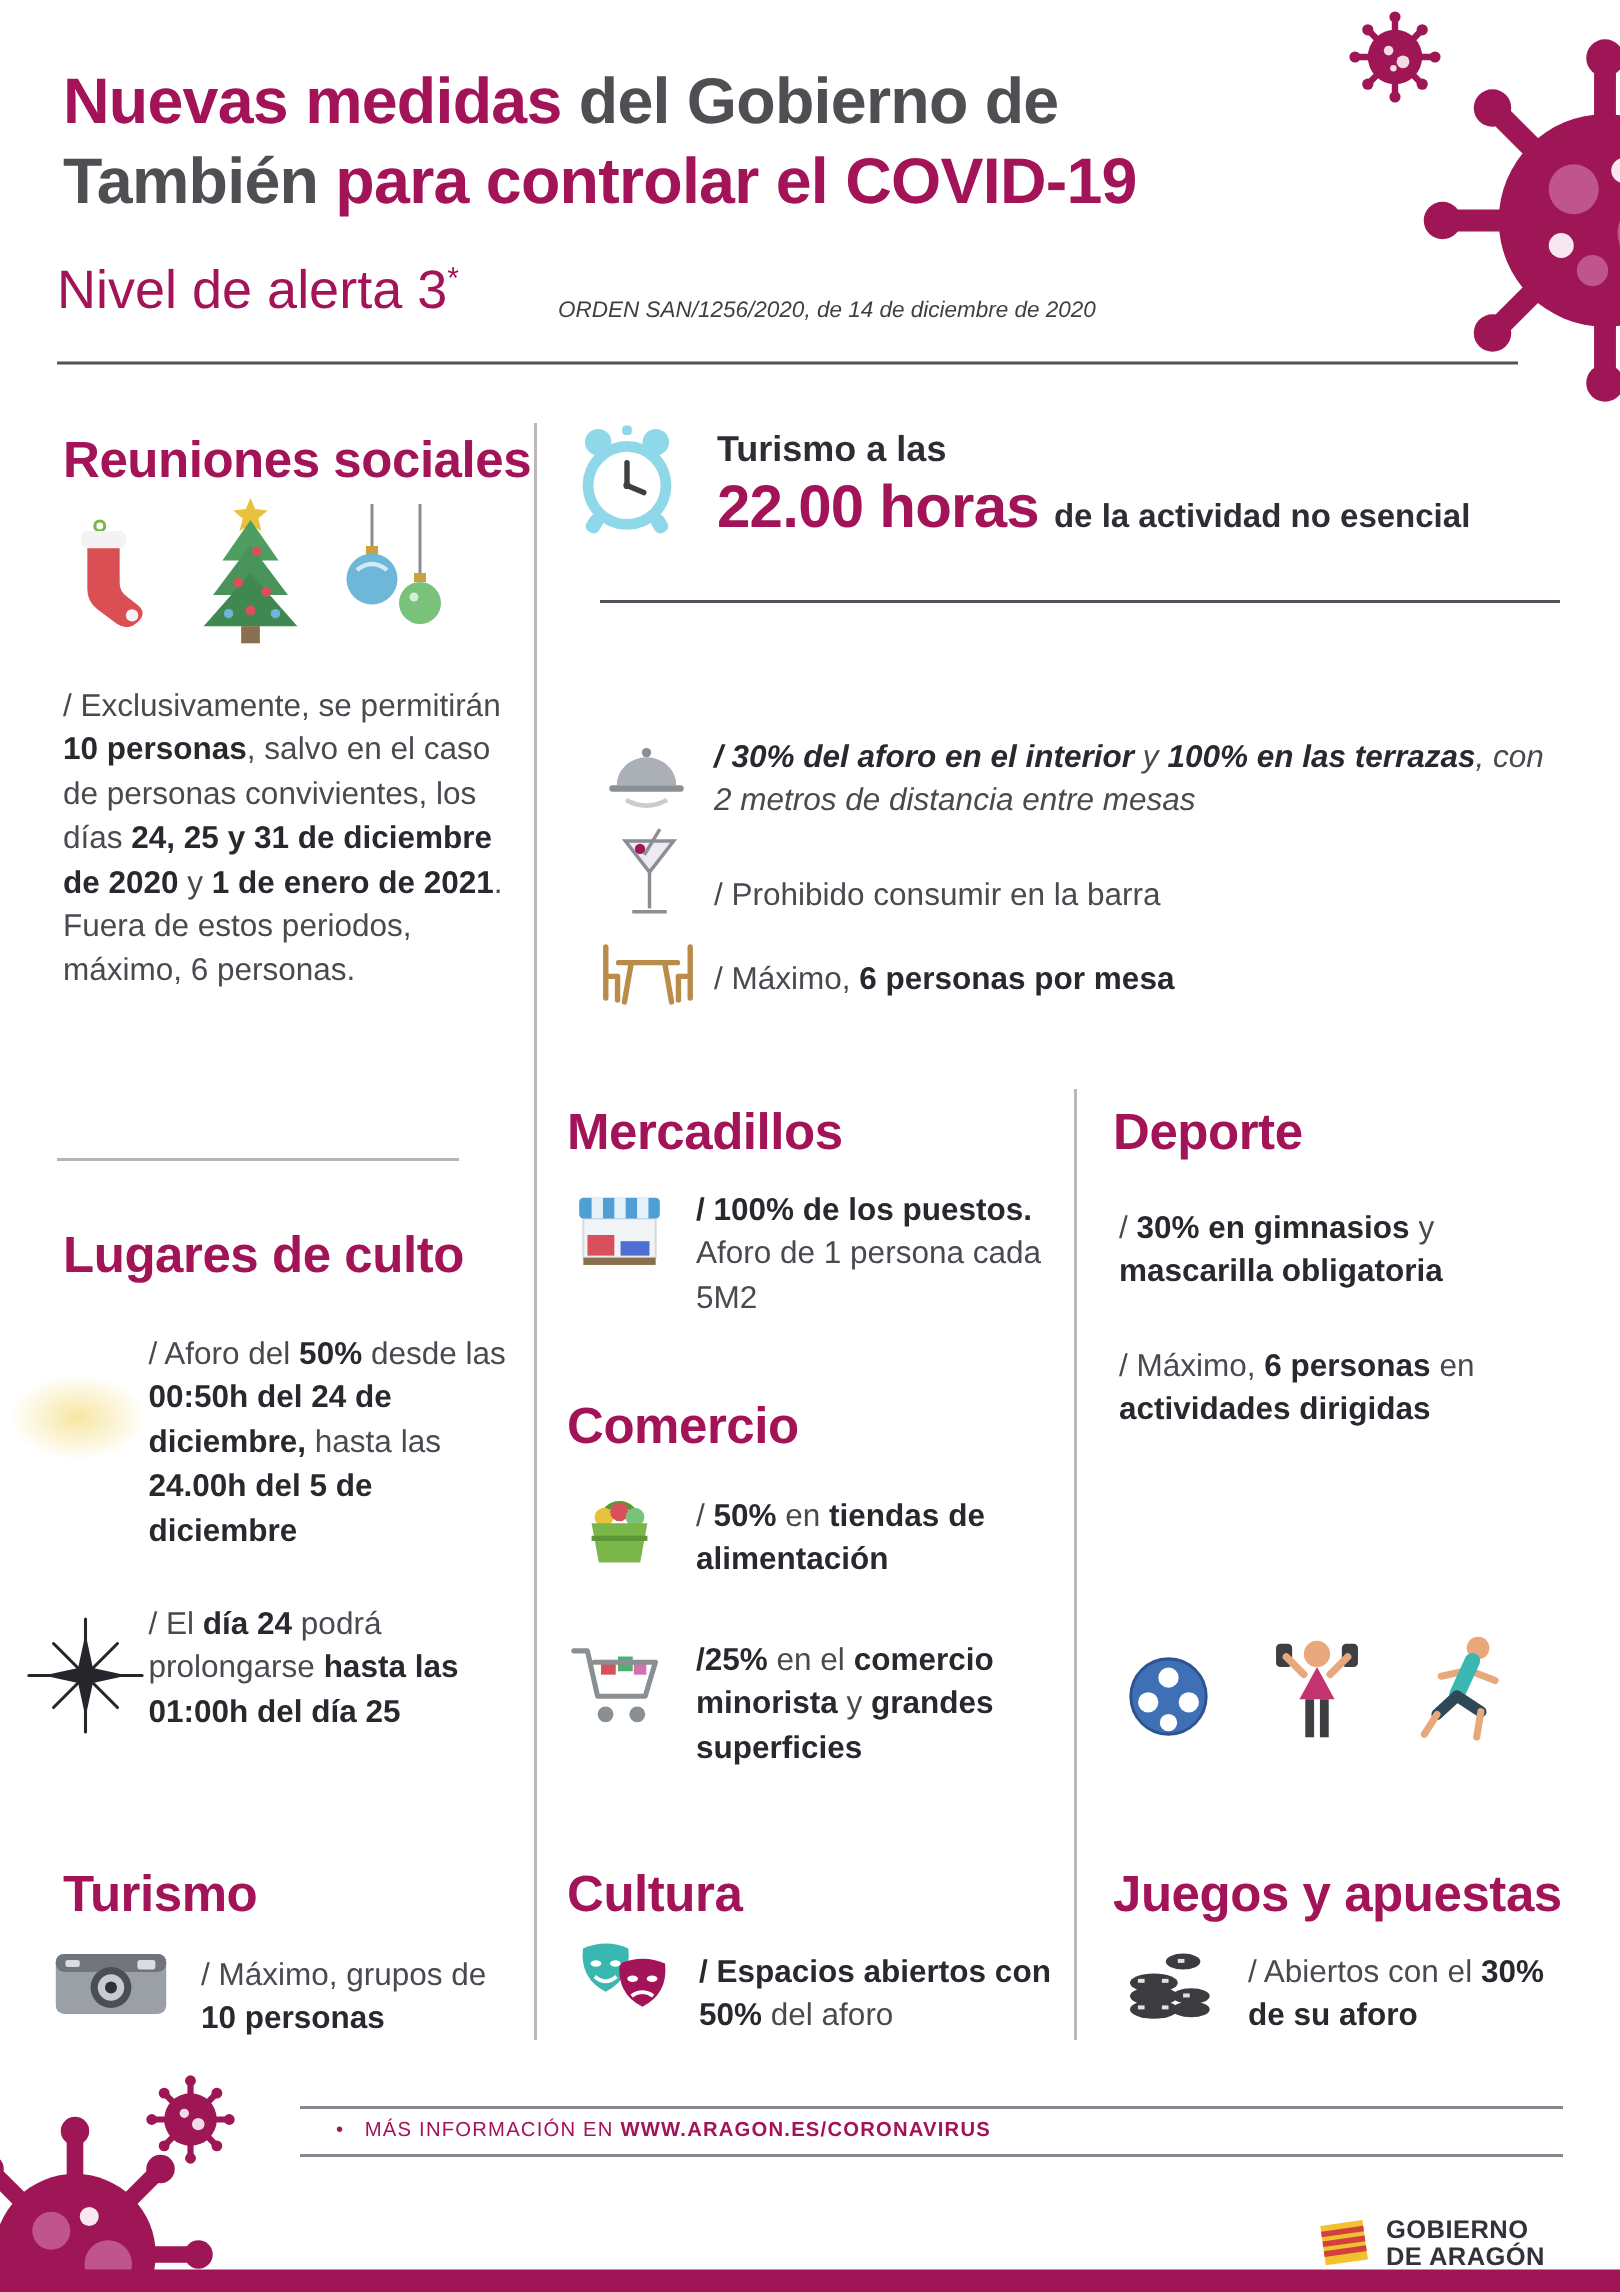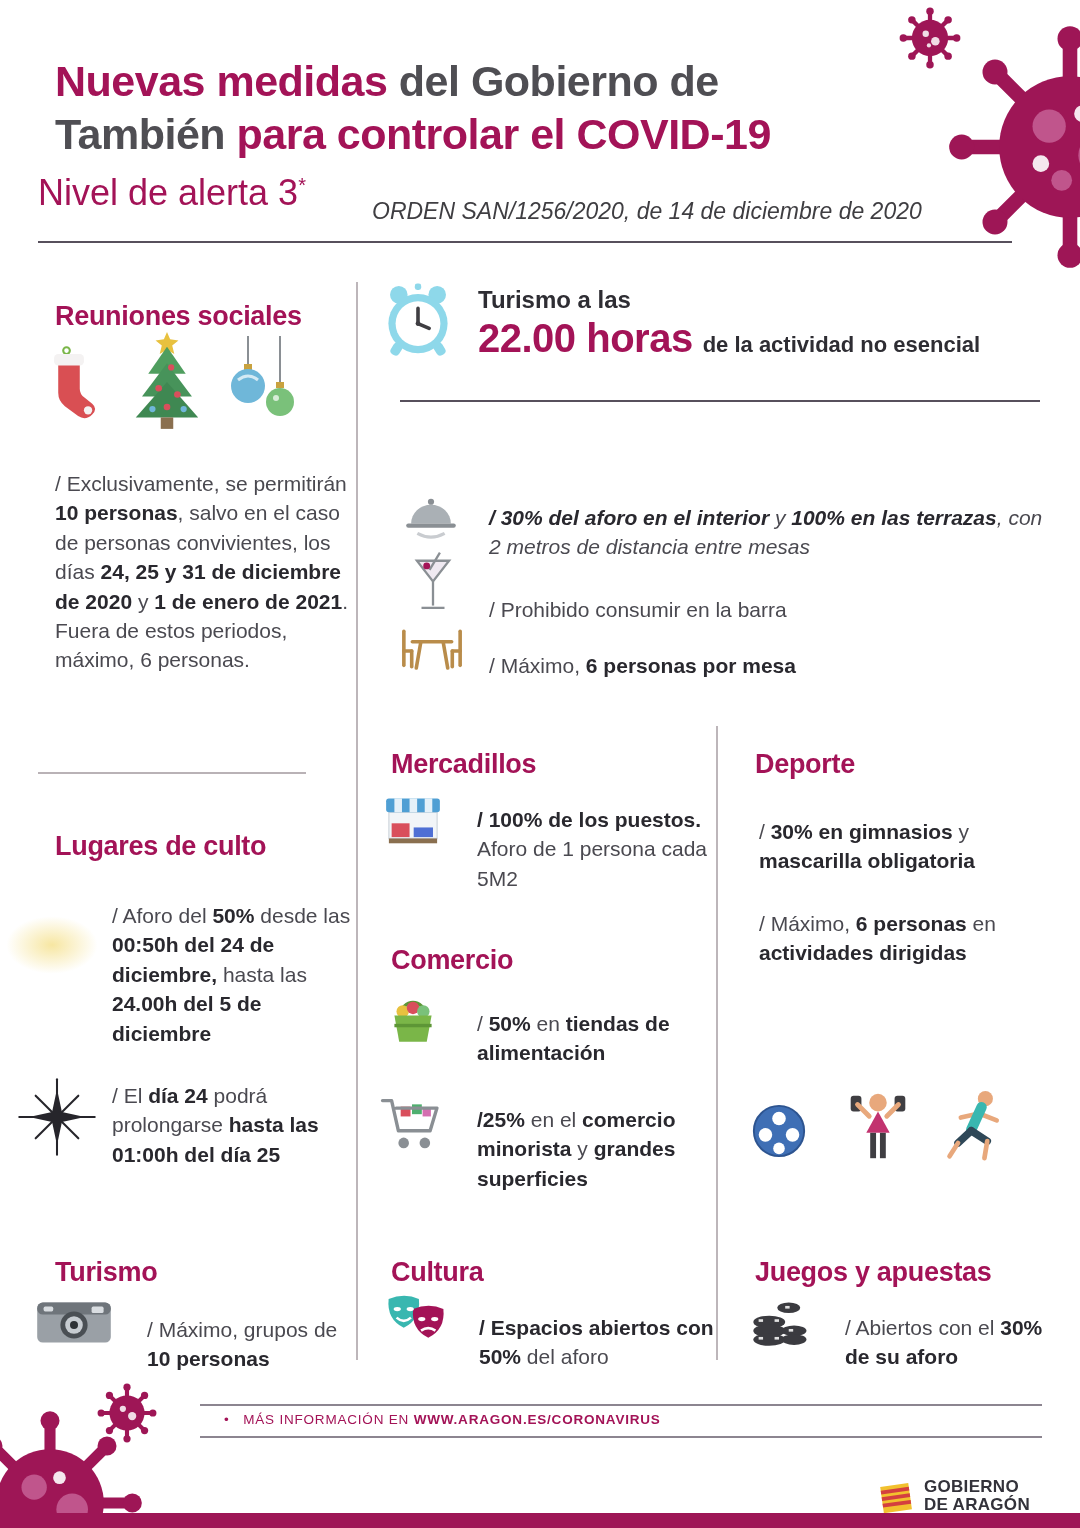--- a/index.html
+++ b/index.html
@@ -1,38 +1,38 @@
 <!DOCTYPE html>
 <html><head>
 <meta charset="utf-8">
 <style>
   html,body{margin:0;padding:0;background:#ffffff;}
   #page{position:relative;width:1080px;height:1528px;background:#ffffff;overflow:hidden;
         font-family:"Liberation Sans", sans-serif;color:#3f3e42;}
   .abs{position:absolute;}
   .accent{color:#a31357;}
   .gray{color:#4f4e53;}
-  h1,h2,p{margin:17px;padding:0;}
+  h1,h2,p{margin:4px;padding:0;}
   .title{font-size:43px;font-weight:700;line-height:1.24;letter-spacing:-.5px;}
   .alert{font-size:36px;font-weight:400;color:#a31357;}
   .alert sup{font-size:20px;}
-  .order{font-size:23px;font-style:italic;color:#3f3e42;}
-  .sec-h{font-size:27px;font-weight:700;color:#a31357;letter-spacing:-.3px;}
+  .order{font-size:15px;font-style:italic;color:#3f3e42;}
+  .sec-h{font-size:34px;font-weight:700;color:#a31357;letter-spacing:-.3px;}
   .rich{font-size:21px;line-height:1.4;color:#4a4950;}
   .rich .b{font-weight:700;color:#29282e;}
   .rule{background:#b9b2b6;height:2px;}
   .rule-dark{background:#57505c;height:2px;}
   .closure-l1{font-size:24px;font-weight:700;color:#2e2d33;}
   .closure-l2{display:flex;align-items:baseline;gap:10px;margin-top:2px;}
   .closure-time{font-size:40px;font-weight:700;color:#a31357;letter-spacing:-.5px;}
   .closure-tail{font-size:22px;font-weight:700;color:#2e2d33;}
   .vrule{background:#bdb6ba;width:2px;}
   .footer-info{font-size:13.5px;letter-spacing:.8px;color:#a31357;font-weight:400;}
   .footer-info .b{font-weight:700;}
-  .logo{display:flex;align-items:flex-end;gap:8px;}
+  .logo{display:flex;align-items:flex-start;gap:8px;}
   .logo-txt{font-size:17px;font-weight:700;color:#33323a;line-height:1.08;letter-spacing:.3px;}
   .bottom-bar{position:absolute;left:0;bottom:0;width:100%;height:15px;background:#9e1656;}
   .sun-glow{background:radial-gradient(ellipse at center,rgba(244,222,130,.75),rgba(244,222,130,0) 70%);}
   svg{display:block;}
 </style>
 </head>
 <body>
 
 <div id="page">
 

